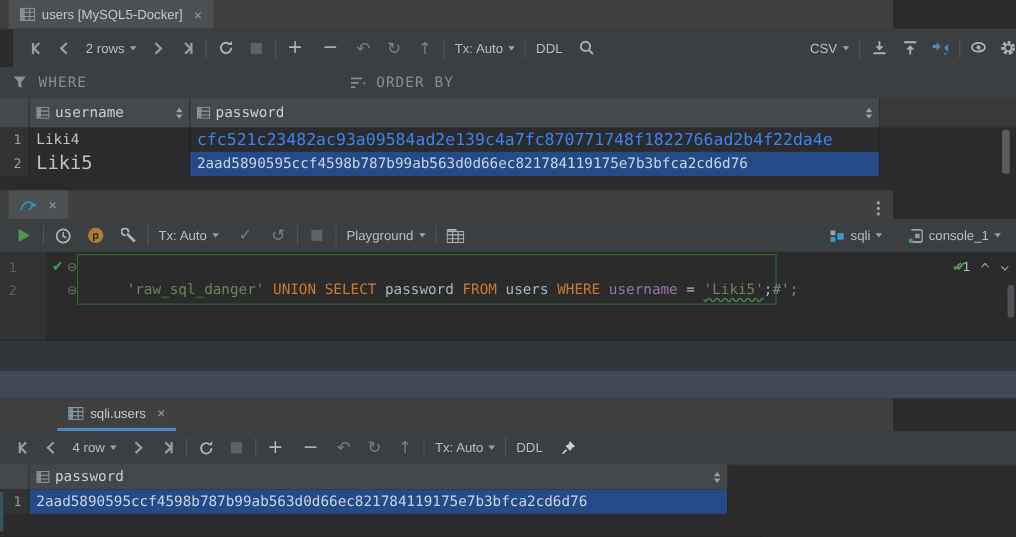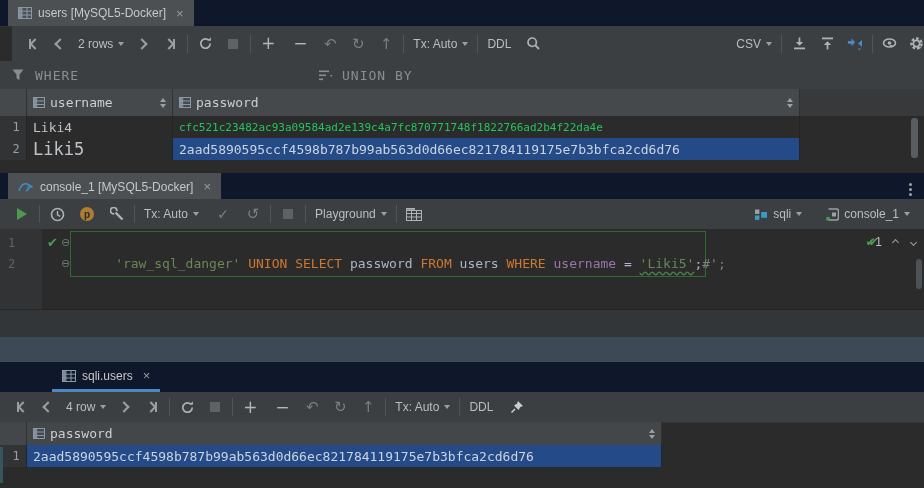--- a/index.html
+++ b/index.html
@@ -2,21 +2,21 @@
 <html><head>
 <meta charset="utf-8">
 <style>
   html,body{margin:0;padding:0;background:#1e1e1e;}
   #app{position:relative;width:924px;height:488px;background:#2b2b2b;overflow:hidden;
        font-family:"Liberation Sans",sans-serif;color:#bbbdbf;font-size:12px;}
   .mono{font-family:"DejaVu Sans Mono",monospace;}
   .uni{font-family:"DejaVu Sans",sans-serif;}
   .abs{position:absolute;align-items:center;}
   
-  .tabbar{position:absolute;left:0;width:924px;background:#0f172a;border-bottom:1px solid #323232;display:flex;align-items:stretch;}
+  .tabbar{position:absolute;left:0;width:812px;background:#404040;border-bottom:1px solid #323232;display:flex;align-items:stretch;}
   .toolbar{position:absolute;left:0;width:924px;background:#3c3f41;display:flex;align-items:center;}
   .tab{display:flex;align-items:center;gap:6px;padding:0 10px;color:#c6c8ca;font-size:12px;}
   .tab.active{background:#4c5052;}
   .tab .close{color:#9a9da0;font-size:13px;margin-left:4px;line-height:1;}
   .vsep{width:1px;height:18px;background:#515558;margin:0 9px;flex:0 0 auto;}
   .tbtn{display:flex;align-items:center;justify-content:center;min-width:16px;height:24px;flex:0 0 auto;}
   .tlabel{color:#bbbdbf;font-size:12px;display:flex;align-items:center;gap:5px;flex:0 0 auto;}
   
   .chv{display:inline-block;width:6px;height:6px;border-left:2px solid #9b9ea1;border-bottom:2px solid #9b9ea1;flex:0 0 auto;}
   .chv.l{transform:rotate(45deg);}  .chv.r{transform:rotate(225deg);}
@@ -173,21 +173,21 @@
     <span class="mono" style="margin-left:9px;color:#8a8e91;font-size:13px;letter-spacing:1px;">WHERE</span>
     <div style="position:absolute;left:318px;display:flex;align-items:center;">
       <span class="tbtn">
         <svg width="14" height="11" viewBox="0 0 14 11">
             <rect x="0" y="0.5" width="10" height="1.6" fill="#8a8e91"></rect>
             <rect x="0" y="4.5" width="7" height="1.6" fill="#8a8e91"></rect>
             <rect x="0" y="8.5" width="4" height="1.6" fill="#8a8e91"></rect>
             <path d="M11 5l2.5 0-1.25 2z" fill="#8a8e91"></path>
           </svg>
       </span>
-      <span class="mono" style="margin-left:8px;color:#8a8e91;font-size:13px;letter-spacing:1px;">UNION BY</span>
+      <span class="mono" style="margin-left:8px;color:#8a8e91;font-size:13px;letter-spacing:1px;">ORDER BY</span>
     </div>
   </div>
 
   <div class="abs hdr" style="top:89px;left:0;width:800px;height:27px;display:flex;border-bottom:1px solid #2a2a2a;">
     <div class="cell gutter-cell" style="background:#45494b;"></div>
     <div class="cell mono" style="width:146px;font-size:13px;">
       <span>
           <svg width="12" height="11" viewBox="0 0 12 11">
             <rect x="0.5" y="0.5" width="11" height="10" fill="none" stroke="#8b99a6"></rect>
             <rect x="1" y="1" width="3.2" height="9" fill="#8b99a6" opacity="0.85"></rect>
@@ -215,39 +215,38 @@
           <i class="tri-u"></i>
           <i class="tri-d"></i>
         </span>
     </div>
   </div>
   <div class="abs" style="top:89px;left:800px;width:124px;height:27px;background:#37393b;border-bottom:1px solid #2a2a2a;"></div>
 
   <div class="abs row" style="top:116px;left:0;width:800px;height:22px;display:flex;background:#2b2b2b;">
     <div class="cell gutter-cell mono" style="font-size:12px;">1</div>
     <div class="cell mono" style="width:146px;font-size:13px;color:#bfc3c7;">Liki4</div>
-    <div class="cell mono" style="width:627px;font-size:11px;color:#22c55e;">cfc521c23482ac93a09584ad2e139c4a7fc870771748f1822766ad2b4f22da4e</div>
+    <div class="cell mono" style="width:627px;font-size:15px;color:#3b82f6;">cfc521c23482ac93a09584ad2e139c4a7fc870771748f1822766ad2b4f22da4e</div>
   </div>
   <div class="abs row" style="top:138px;left:0;width:800px;height:22px;display:flex;background:#2b2b2b;">
     <div class="cell gutter-cell mono" style="font-size:12px;">2</div>
     <div class="cell mono" style="width:146px;font-size:17px;color:#bfc3c7;">Liki5</div>
     <div class="cell mono" style="width:627px;font-size:13px;color:#c9d4e0;background:#254a88;">2aad5890595ccf4598b787b99ab563d0d66ec821784119175e7b3bfca2cd6d76</div>
   </div>
   <div class="abs" style="top:118px;left:911px;width:7px;height:40px;background:#595d5f;border-radius:3px;"></div>
 
   <div class="tabbar" style="top:172px;height:27px;border-top:1px solid #282828;">
     <div style="width:8px;"></div>
     <div class="tab active">
       <span>
         <svg width="16" height="13" viewBox="0 0 16 13">
             <path d="M1 11c1.5-5.5 4.5-8 8-7 2 .6 2.6 2 4.4 2.3-.8 1-2 1.2-3 1 .3 1.6-.8 3-2.6 3.4" fill="none" stroke="#3a8fc4" stroke-width="1.5"></path>
             <circle cx="13.8" cy="6.8" r="0.9" fill="#3a8fc4"></circle>
           </svg>
       </span>
-      <span>console_1 [MySQL5-Docker]</span>
       <span class="close">×</span>
     </div>
     <span class="abs" style="right:12px;top:7px;"><span class="dots3"></span></span>
   </div>
 
   <div class="toolbar" style="top:199px;height:30px;">
     <span class="tbtn" style="margin-left:14px;">
         <span class="play-tri"></span>
       </span>
     <span class="vsep"></span>

